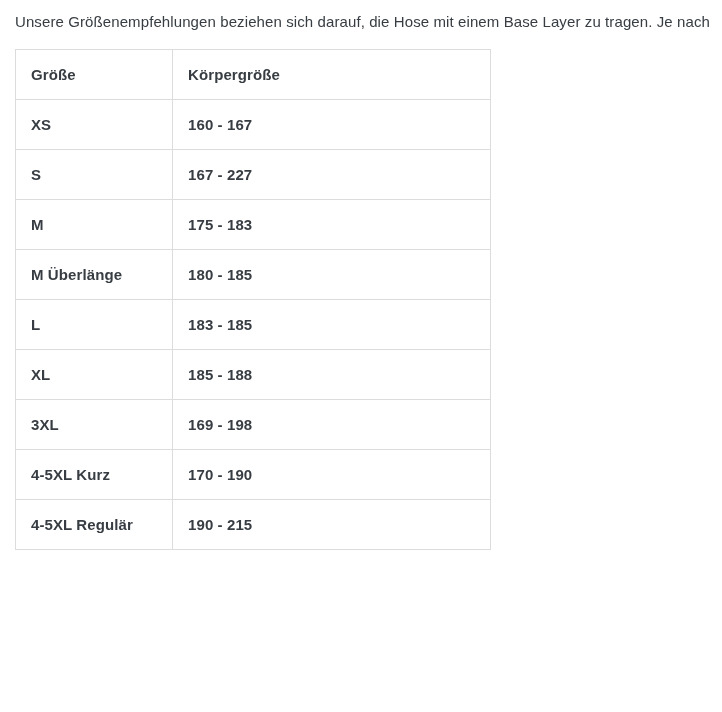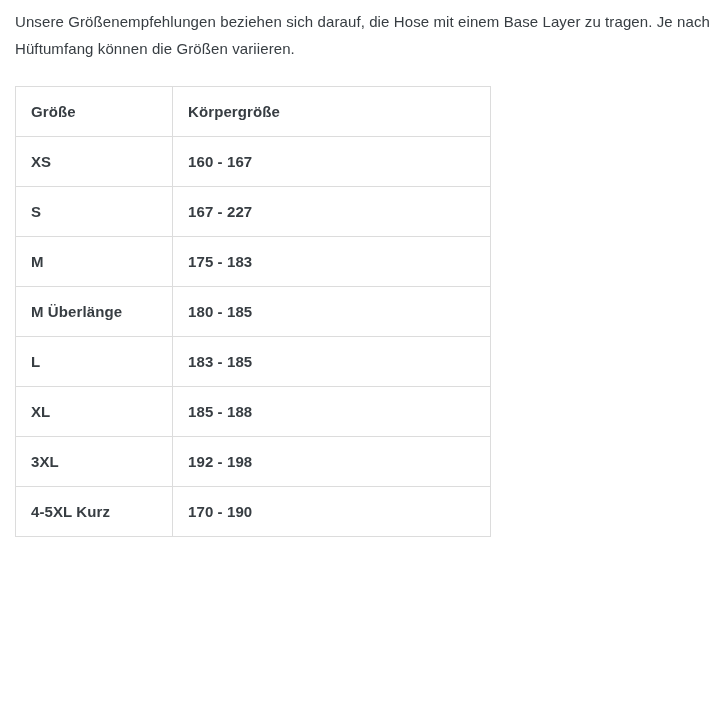--- a/index.html
+++ b/index.html
@@ -19,21 +19,21 @@
     padding: 8px 10px 0 15px;
     font-size: 15px;
     line-height: 27px;
     letter-spacing: 0.1px;
   }
   .intro div { white-space: nowrap; }
   table.size-table {
     border-collapse: collapse;
     table-layout: fixed;
     width: 475px;
-    margin: 24px 0 0 15px;
+    margin: 14px 0 0 15px;
     padding-left: 15px;
   }
   .size-table col.c1 { width: 157px; }
   .size-table col.c2 { width: 318px; }
   .size-table th,
   .size-table td {
     border: 1px solid #dcdcdc;
     height: 50px;
     padding: 0 8px 0 15px;
     font-size: 15px;
@@ -44,21 +44,20 @@
   }
   .size-table th {
     font-weight: 700;
   }
 </style>
 </head>
 <body>
 
 <div class="intro">
   <div>Unsere Größenempfehlungen beziehen sich darauf, die Hose mit einem Base Layer zu tragen. Je nach</div>
-  <div>Hüftumfang können die Größen variieren.</div>
 </div>
 
 <table class="size-table">
   <colgroup>
     <col class="c1">
     <col class="c2">
   </colgroup>
   <thead>
     <tr>
       <th>Größe</th>
@@ -85,20 +84,24 @@
       <tr>
         <td>L</td>
         <td>183 - 185</td>
       </tr>
       <tr>
         <td>XL</td>
         <td>185 - 188</td>
       </tr>
       <tr>
         <td>3XL</td>
-        <td>192 - 198</td>
+        <td>169 - 198</td>
       </tr>
       <tr>
         <td>4-5XL Kurz</td>
         <td>170 - 190</td>
       </tr>
+      <tr>
+        <td>4-5XL Regulär</td>
+        <td>190 - 215</td>
+      </tr>
     </tbody>
 </table>
 
 </body></html>

